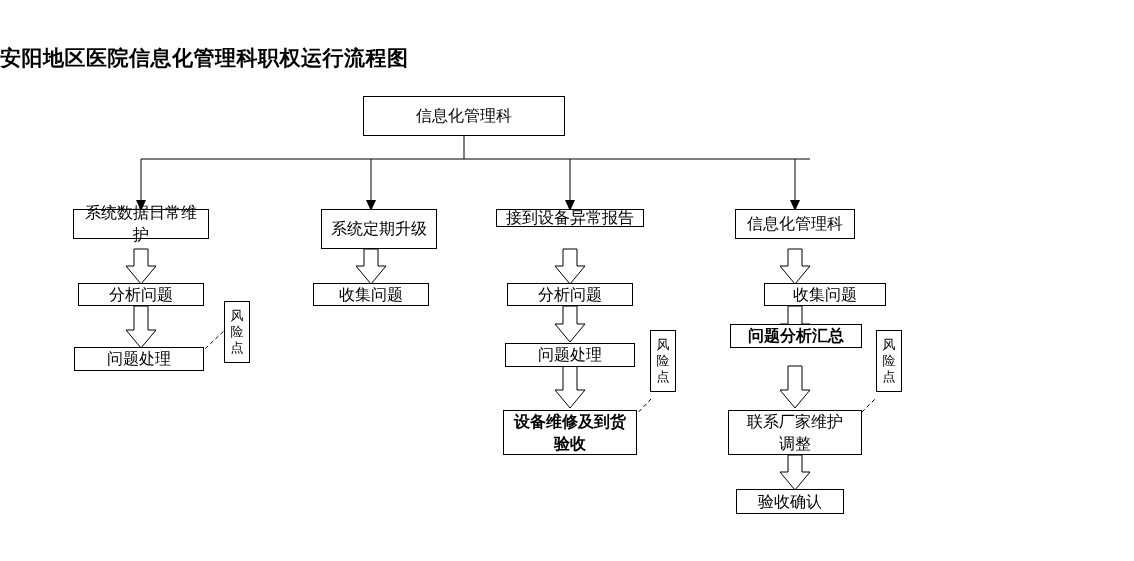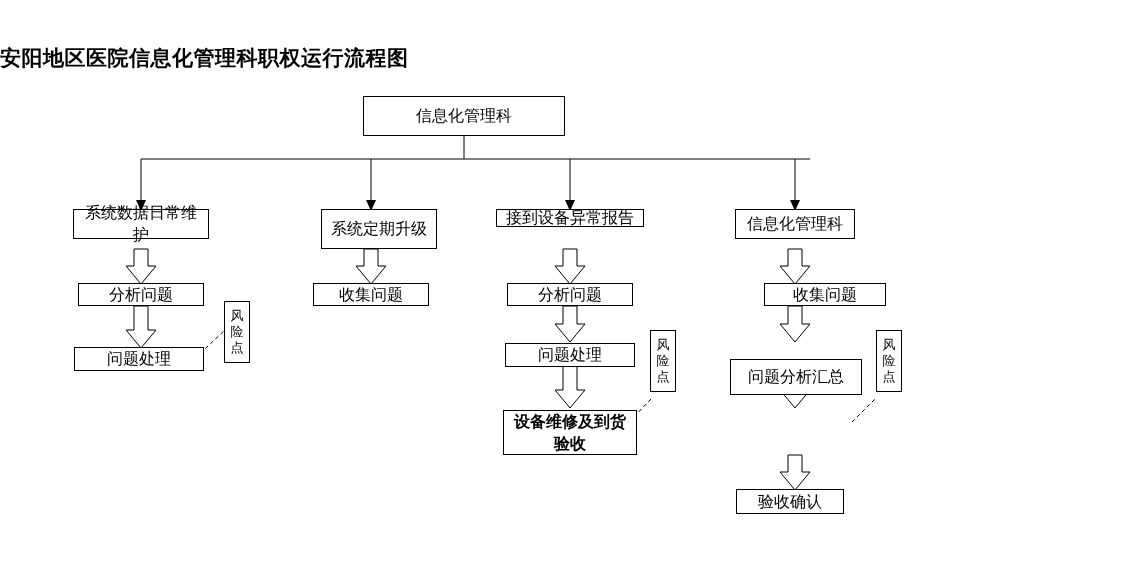--- a/index.html
+++ b/index.html
@@ -133,21 +133,23 @@
   <div class="node" style="left:313px; top:283px; width:116px; height:23px;">收集问题</div>
 
   <div class="node" style="left:496px; top:209px; width:148px; height:18px;">接到设备异常报告</div>
   <div class="node" style="left:507px; top:283px; width:126px; height:23px;">分析问题</div>
   <div class="node" style="left:505px; top:343px; width:130px; height:24px;">问题处理</div>
   <div class="node two-line" style="left:503px; top:410px; width:134px; height:45px; white-space:pre-line;font-weight:bold;">设备维修及到货
 验收</div>
 
   <div class="node" style="left:735px; top:209px; width:120px; height:30px;">信息化管理科</div>
   <div class="node" style="left:764px; top:283px; width:122px; height:23px;">收集问题</div>
-  <div class="node" style="left:730px; top:359px; width:132px; height:36px;">问题分析汇总</div>
+  <div class="node" style="left:730px; top:324px; width:132px; height:24px;font-weight:bold;">问题分析汇总</div>
+  <div class="node two-line" style="left:728px; top:410px; width:134px; height:45px; white-space:pre-line;">联系厂家维护
+调整</div>
   <div class="node" style="left:736px; top:489px; width:108px; height:25px;">验收确认</div>
 
   <div class="node risk two-line" style="left:224px; top:301px; width:26px; height:62px;">
     <span>风</span>
     <span>险</span>
     <span>点</span>
   </div>
 
   <div class="node risk two-line" style="left:650px; top:330px; width:26px; height:62px;">
     <span>风</span>

